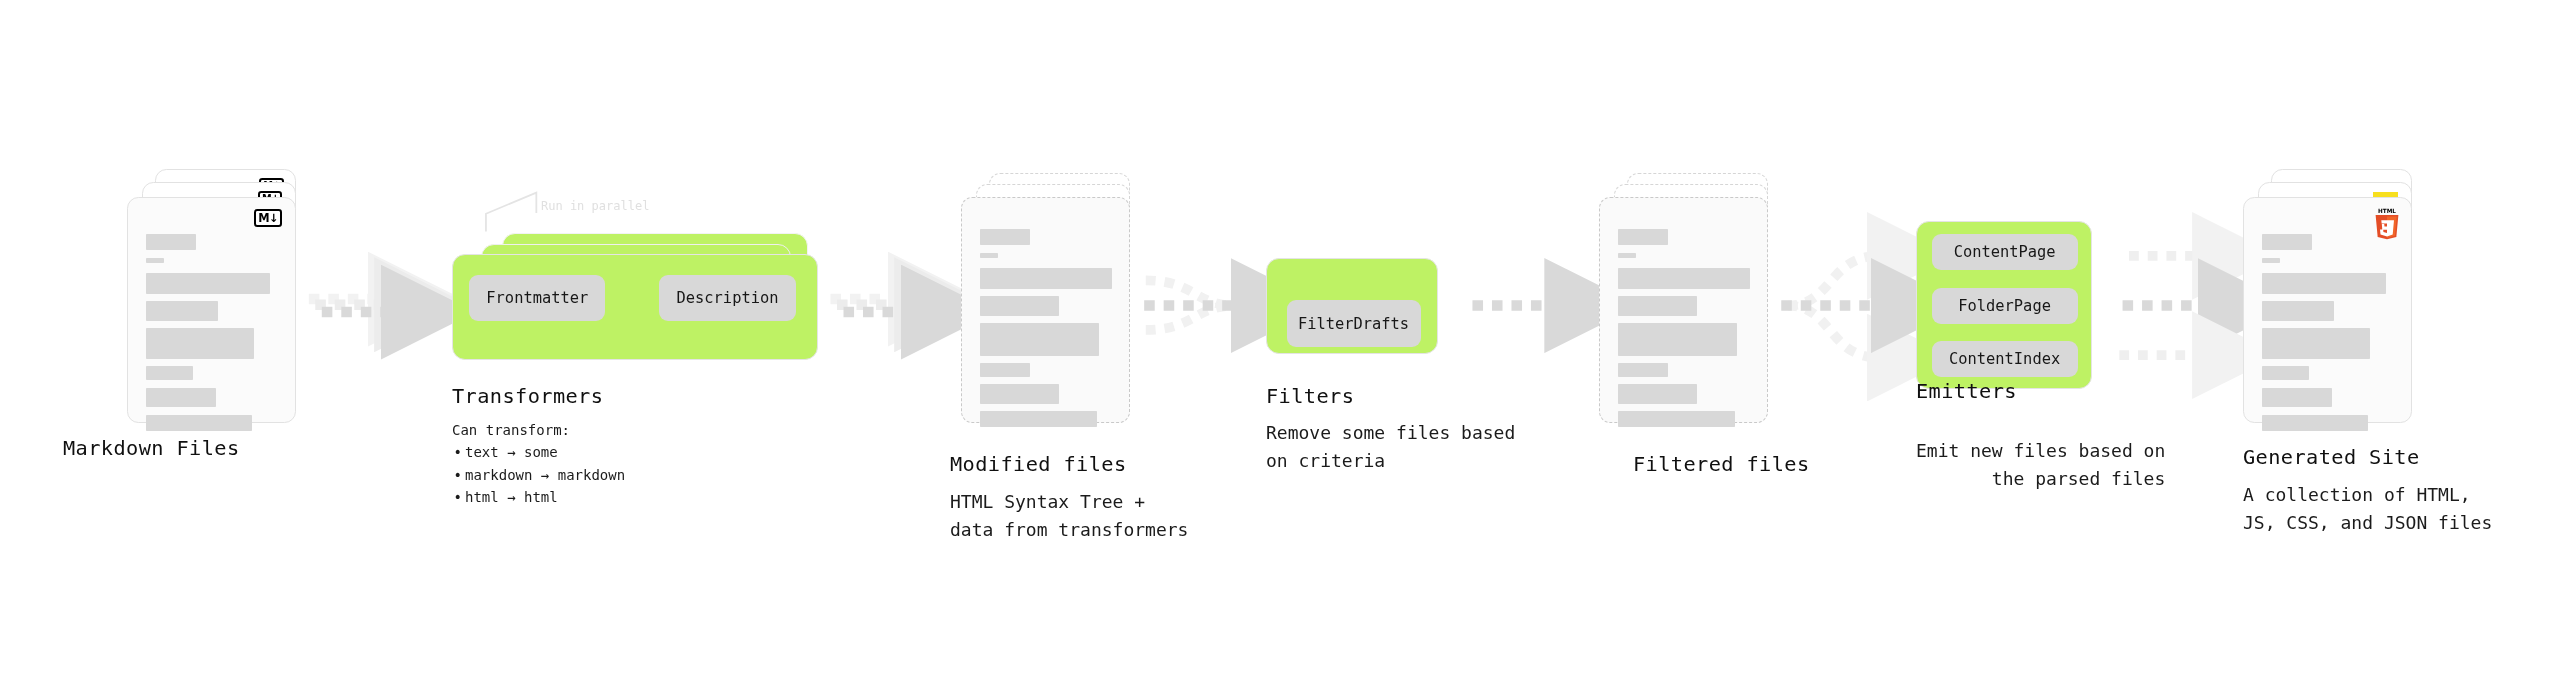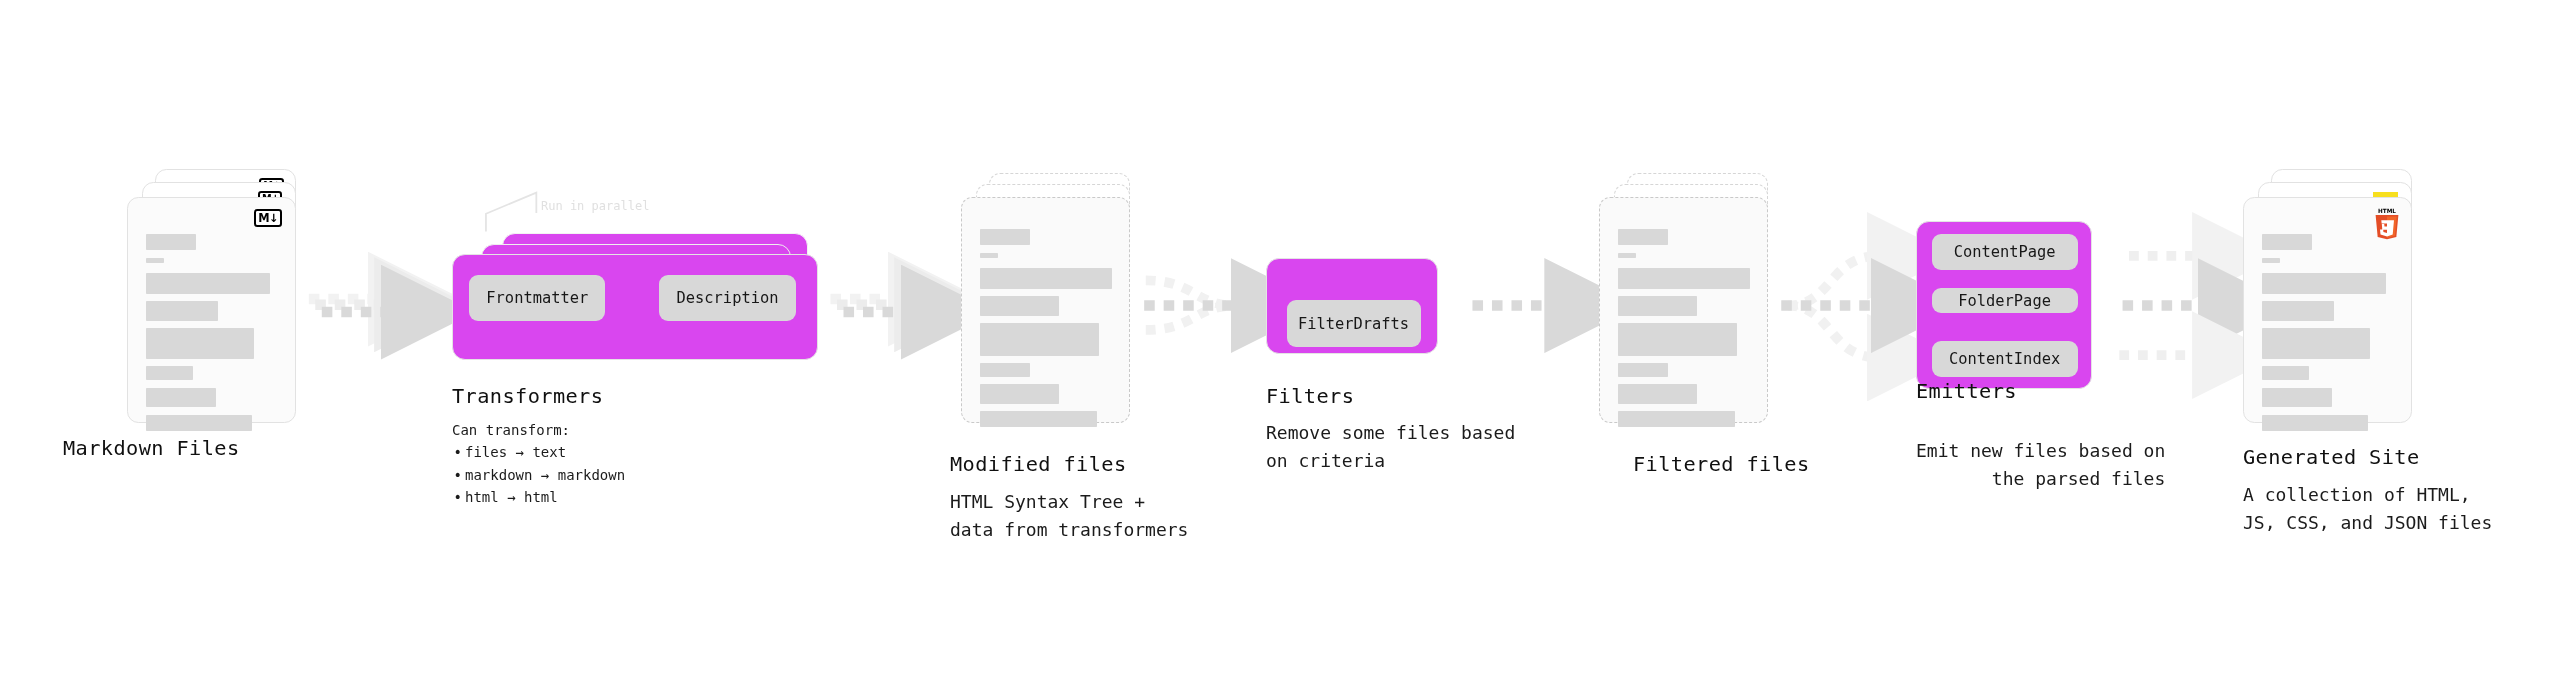--- a/index.html
+++ b/index.html
@@ -52,21 +52,21 @@
     display:flex;align-items:flex-end;justify-content:flex-end;
     font-family:"DejaVu Sans","Liberation Sans",sans-serif;
     font-size:6.5px;font-weight:700;color:#000;line-height:1;padding:0 1.6px 0.8px 0;
     box-sizing:border-box;
   }
   .html5-badge{width:28px;height:32.5px;position:relative;}
 
   
   .procbox{
     position:absolute;box-sizing:border-box;
-    border:1.2px solid #e4e4e4;border-radius:13px;background:#d946ef;
+    border:1.2px solid #e4e4e4;border-radius:13px;background:#bef264;
   }
   .chip{
     box-sizing:border-box;background:#d8d8d8;border-radius:9px;
     display:flex;align-items:center;justify-content:center;
     font-size:15.4px;color:#171717;letter-spacing:0px;white-space:nowrap;
   }
 
   
   .title{
     position:absolute;font-size:20.3px;letter-spacing:0.4px;color:#101010;
@@ -202,21 +202,21 @@
     <div class="procbox" style="left:452px;top:254px;width:366px;height:106px;">
       <div class="chip" style="position:absolute;left:16.3px;top:20.3px;width:136px;height:46px;">Frontmatter</div>
       <div class="chip" style="position:absolute;left:206px;top:20.3px;width:137px;height:46px;">Description</div>
     </div>
   </div>
 
   <div class="title" style="left:452px;top:384px;">Transformers</div>
   <div class="caption" style="left:452px;top:419px;">
     <div>Can transform:</div>
     <ul>
-      <li>files → text</li>
+      <li>text → some</li>
       <li>markdown → markdown</li>
       <li>html → html</li>
     </ul>
   </div>
 
   <div class="cardstack" style="left:961px;top:197px;">
     <div class="card dashed ghost" style="left:28px;top:-24.4px;width:141px;height:46px;"></div>
     <div class="card dashed ghost" style="left:14.6px;top:-13px;width:154px;height:36px;"></div>
     <div class="card dashed">
       <div class="card-body" style="top:31px;">
@@ -255,21 +255,21 @@
         <div class="line" style="width:50px;height:14px;"></div>
         <div class="line" style="width:79px;height:19.5px;"></div>
         <div class="line" style="width:117px;height:16.3px;"></div>
       </div>
     </div>
   </div>
   <div class="title" style="left:1633px;top:452px;">Filtered files</div>
 
   <div class="procbox" style="left:1916px;top:221px;width:176px;height:168px;">
     <div class="chip" style="position:absolute;left:14.6px;top:12.2px;width:146px;height:36px;">ContentPage</div>
-    <div class="chip" style="position:absolute;left:14.6px;top:66px;width:146px;height:25px;">FolderPage</div>
+    <div class="chip" style="position:absolute;left:14.6px;top:66px;width:146px;height:36px;">FolderPage</div>
     <div class="chip" style="position:absolute;left:14.6px;top:119px;width:146px;height:36px;">ContentIndex</div>
   </div>
   <div class="title" style="left:1916px;top:379px;text-align:right;">Emitters</div>
   <div class="sub" style="left:1916px;top:437px;text-align:right;">Emit new files based on
 the parsed files</div>
 
   <div class="cardstack" style="left:2243px;top:197px;">
     <div class="card ghost" style="left:28px;top:-28px;width:141px;height:49px;">
       <div class="badge" style="top:11.4px;right:13px;">
         <div class="css-badge">

